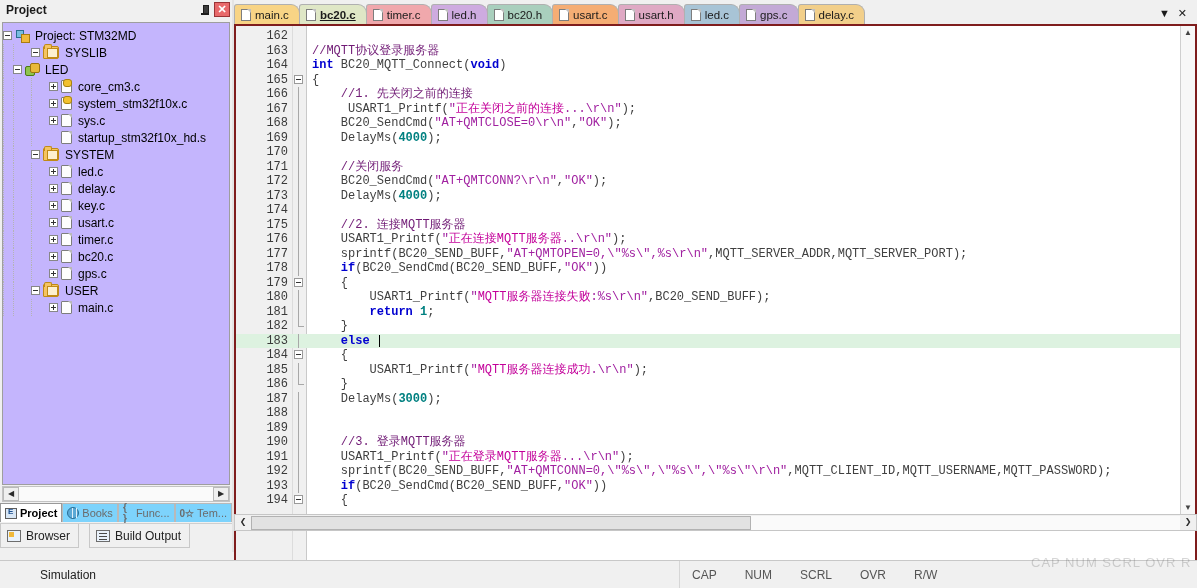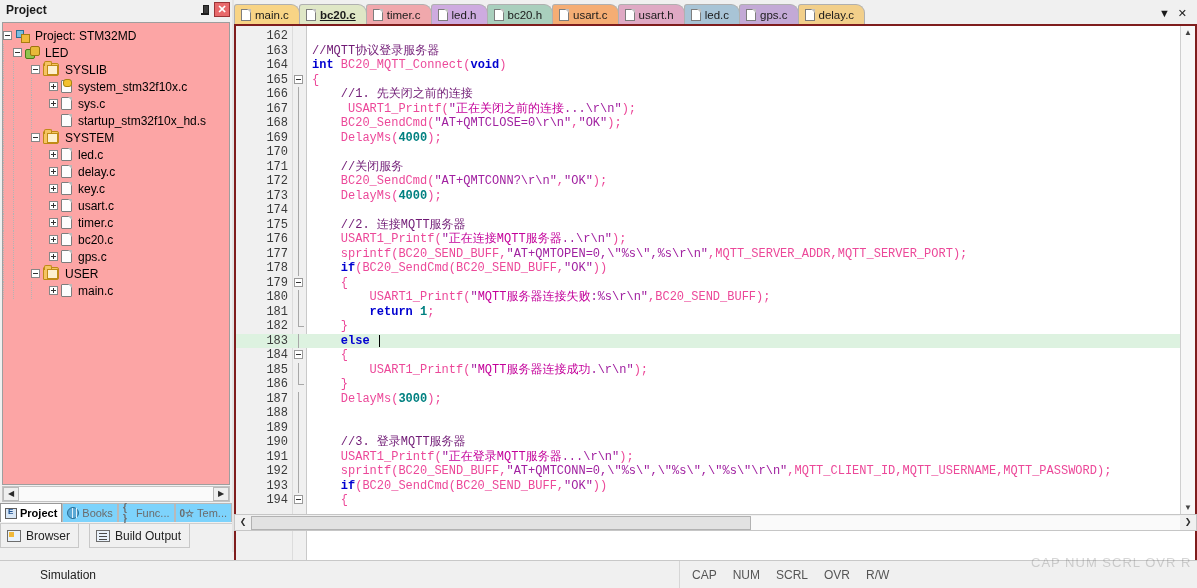--- a/index.html
+++ b/index.html
@@ -40,21 +40,21 @@
     width: 8px; height: 2px; background: #1c1c1c;
   }
   .close-box {
     width: 16px; height: 15px; background: #e8696b;
     border: 1px solid #9b3336; color: #fff;
     font-size: 11px; line-height: 12px; text-align: center;
     font-family: "Liberation Sans", sans-serif; font-weight: bold;
   }
   #project-tree {
     position: absolute; left: 2px; top: 22px; width: 228px; height: 463px;
-    background: #fca5a5; border: 1px solid #9e9e9e; overflow: hidden;
+    background: #c4b5fd; border: 1px solid #9e9e9e; overflow: hidden;
     padding: 4px 0 0 0;
   }
   .tnode {
     display: flex; align-items: center; height: 17px; white-space: nowrap;
     font-size: 12px; color: #000;
   }
   .tnode .lbl { margin-left: 4px; }
   .expander {
     width: 9px; height: 9px; border: 1px solid #878787; background: #fff;
     position: relative; flex: 0 0 auto; margin-right: 3px;
@@ -237,21 +237,21 @@
   .fend {
     position: absolute; left: 62px; top: 0; width: 6px; height: 8px;
     border-left: 1px solid #a8a8a8; border-bottom: 1px solid #a8a8a8;
   }
   .ctext { position: absolute; left: 76px; top: 0; }
   .k  { color: #0000d0; font-weight: bold; }                      
   .s  { color: #a020a0; }                      
   .cz { color: #c3009a; }                      
   .c  { color: #701a75; }                      
   .n  { color: #008080; font-weight: bold; }                      
-  .p  { color: #ec4899; }                         
+  .p  { color: #404040; }                         
 
   #code-vscroll {
     position: absolute; right: 0; top: 0; width: 15px; height: 490px;
     background: #f7f7f7; border-left: 1px solid #cfcfcf;
   }
   .vsb-btn {
     width: 14px; height: 15px; text-align: center; font-size: 8px; color: #444; line-height: 14px;
   }
   #code-hscroll {
     position: absolute; left: 0; top: 512px; width: 963px; height: 17px;
@@ -259,21 +259,21 @@
   }
 
   
   #status-bar {
     position: absolute; left: 0; top: 560px; width: 1197px; height: 28px;
     background: #f0f0f0; border-top: 1px solid #c8c8c8;
     display: flex; align-items: center; font-size: 12px; color: #222;
   }
   .sb-cell { height: 28px; display: flex; align-items: center; padding: 0 10px; border-right: 1px solid #d6d6d6; text-align: right; }
   .sb-ind { padding: 0 6px; color: #555; }
-  #sb-indicators { display: flex; align-items: center; gap: 4px; margin-left: 6px; }
+  #sb-indicators { display: flex; align-items: center; gap: 16px; margin-left: 6px; }
   #watermark {
     position: absolute; right: 6px; top: 555px; width: 160px; height: 30px;
     font-family: "Liberation Sans", sans-serif; font-size: 13px; color: rgba(90,90,90,.25);
     letter-spacing: 1px; pointer-events: none; overflow: hidden; white-space: nowrap;
   }
   #splitter-v {
     position: absolute; left: 232px; top: 0; width: 2px; height: 552px; background: #e4e4e4;
   }
 </style>
 </head>
@@ -291,30 +291,38 @@
     </div>
 
     <div id="project-tree">
         <div class="tnode">
           <span class="expander minus"></span>
           <span class="ic ic-proj"></span>
           <span class="lbl">Project: STM32MD</span>
         </div>
         <div class="tnode">
           <span class="guide" style="width:10px"></span>
+          <span class="guide" style="width:18px"></span>
+          <span class="expander minus"></span>
+          <span class="ic ic-folder ic-folder-grp"></span>
+          <span class="lbl">SYSLIB</span>
+        </div>
+        <div class="tnode">
+          <span class="guide" style="width:10px"></span>
           <span class="expander minus"></span>
           <span class="ic ic-target"></span>
           <span class="lbl">LED</span>
         </div>
         <div class="tnode">
           <span class="guide" style="width:10px"></span>
           <span class="guide" style="width:18px"></span>
-          <span class="expander minus"></span>
-          <span class="ic ic-folder ic-folder-grp"></span>
-          <span class="lbl">SYSLIB</span>
+          <span class="guide" style="width:18px"></span>
+          <span class="expander plus"></span>
+          <span class="ic ic-doc keyed"></span>
+          <span class="lbl">core_cm3.c</span>
         </div>
         <div class="tnode">
           <span class="guide" style="width:10px"></span>
           <span class="guide" style="width:18px"></span>
           <span class="guide" style="width:18px"></span>
           <span class="expander plus"></span>
           <span class="ic ic-doc keyed"></span>
           <span class="lbl">system_stm32f10x.c</span>
         </div>
         <div class="tnode">

